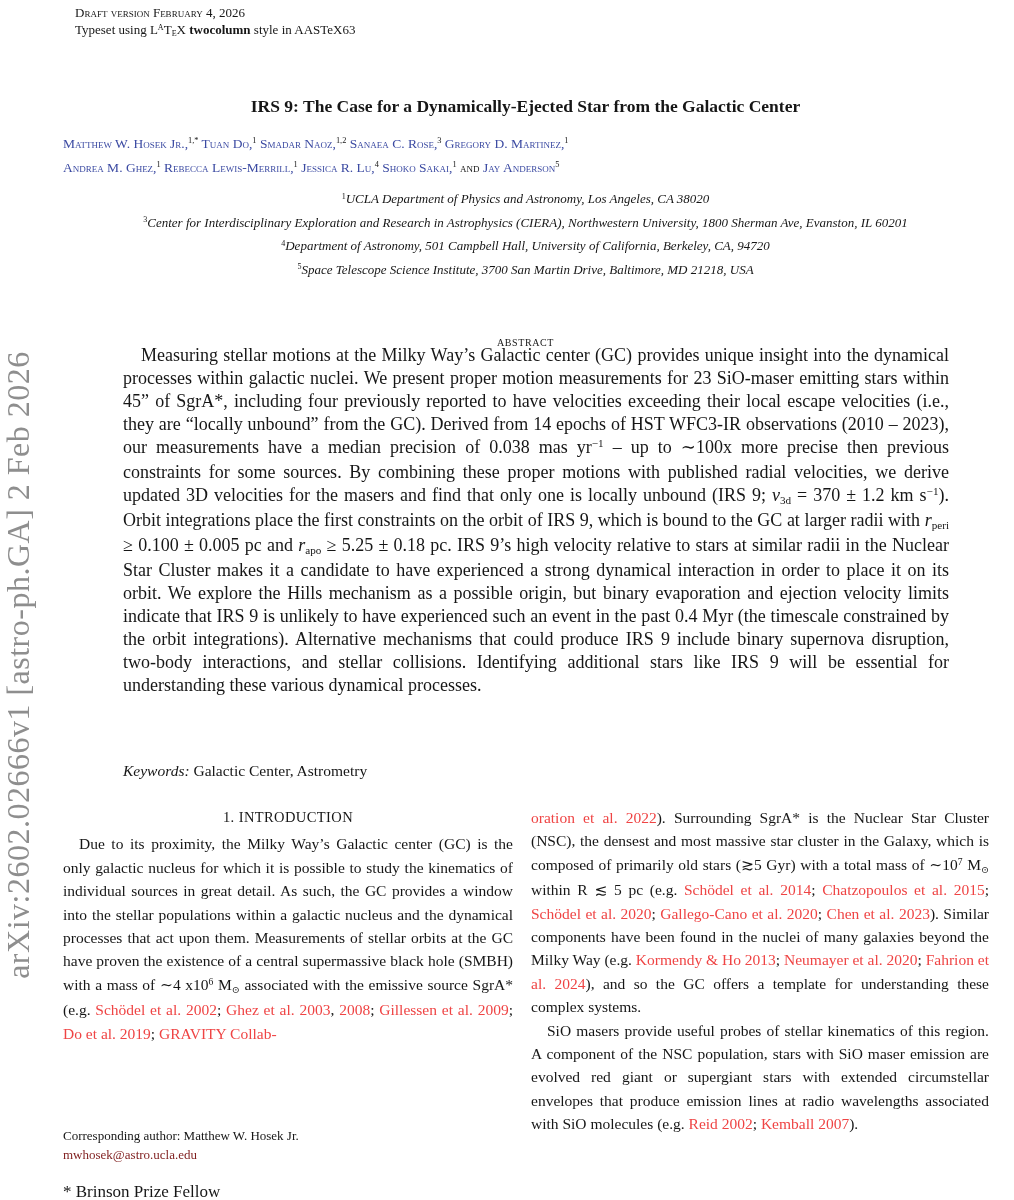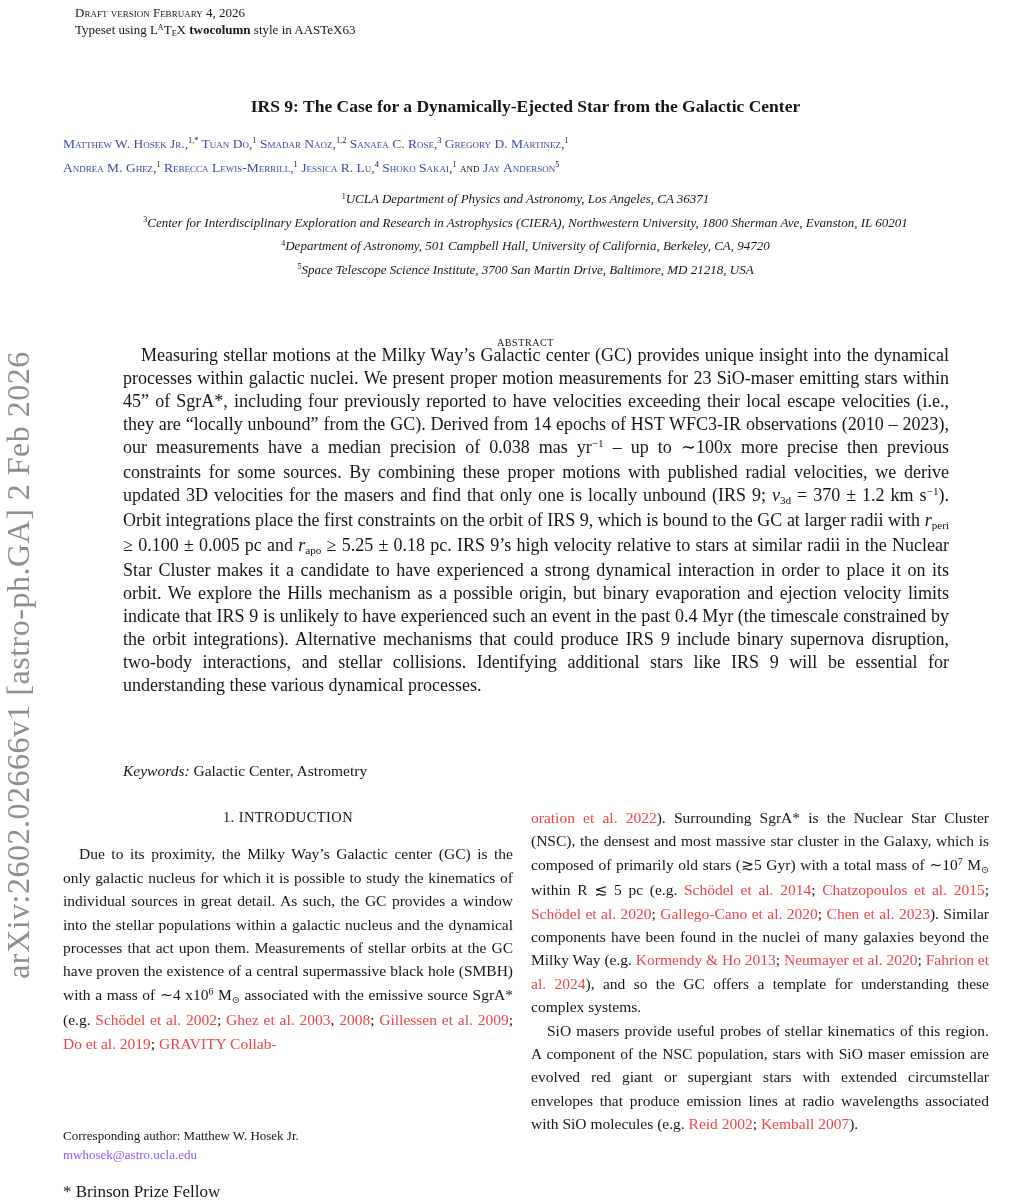--- a/index.html
+++ b/index.html
@@ -33,26 +33,26 @@
   #abstract-heading{left:63px;top:337px;width:925px;text-align:center;
     font-size:10px;letter-spacing:0.6px;}
   #abstract-body{left:123px;top:344px;width:826px;text-align:justify;
     font-size:18px;line-height:23px;text-indent:18px;}
   #keywords{left:123px;top:762px;width:826px;font-size:15.5px;}
   
   .col{text-align:justify;font-size:15.5px;line-height:23.4px;}
   #left-col{left:63px;top:806px;width:450px;}
   #right-col{left:531px;top:806px;width:458px;}
   #intro-heading{text-align:center;font-size:14.5px;letter-spacing:0.4px;
-    text-indent:0;margin:0 0 13px 0;}
+    text-indent:0;margin:0 0 3px 0;}
   .para{text-indent:16px;margin:0;}
   .para-cont{text-indent:0;margin:0;}
   
   #corresponding{left:63px;top:1126px;width:450px;font-size:13px;line-height:19px;}
-  #email{color:#8b5cf6;}
+  #email{color:#7f1d1d;}
   #footnote{left:63px;top:1182px;width:450px;font-size:17px;}
   
   #watermark{left:-402px;top:641px;width:852px;height:48px;
     transform:rotate(-90deg);text-align:center;
     font-size:32px;color:#8e8e8e;letter-spacing:0.5px;white-space:nowrap;}
 </style>
 </head>
 <body>
 
 <div class="abs" id="watermark">arXiv:2602.02666v1  [astro-ph.GA]  2 Feb 2026</div>
@@ -63,21 +63,21 @@
 </div>
 
 <div class="abs" id="title">IRS 9: The Case for a Dynamically-Ejected Star from the Galactic Center</div>
 
 <div class="abs" id="authors">
   <div><span class="seg-link">Matthew W. Hosek Jr.,</span><span class="seg-sup">1,*</span><span> </span><span class="seg-link">Tuan Do,</span><span class="seg-sup">1</span><span> </span><span class="seg-link">Smadar Naoz,</span><span class="seg-sup">1,2</span><span> </span><span class="seg-link">Sanaea C. Rose,</span><span class="seg-sup">3</span><span> </span><span class="seg-link">Gregory D. Martinez,</span><span class="seg-sup">1</span></div>
   <div><span class="seg-link">Andrea M. Ghez,</span><span class="seg-sup">1</span><span> </span><span class="seg-link">Rebecca Lewis-Merrill,</span><span class="seg-sup">1</span><span> </span><span class="seg-link">Jessica R. Lu,</span><span class="seg-sup">4</span><span> </span><span class="seg-link">Shoko Sakai,</span><span class="seg-sup">1</span><span> and </span><span class="seg-link">Jay Anderson</span><span class="seg-sup">5</span></div>
 </div>
 
 <div class="abs" id="affils">
-  <div class="affil"><span class="num">1</span><span>UCLA Department of Physics and Astronomy, Los Angeles, CA 36371</span></div>
+  <div class="affil"><span class="num">1</span><span>UCLA Department of Physics and Astronomy, Los Angeles, CA 38020</span></div>
   <div class="affil"><span class="num">3</span><span>Center for Interdisciplinary Exploration and Research in Astrophysics (CIERA), Northwestern University, 1800 Sherman Ave, Evanston, IL 60201</span></div>
   <div class="affil"><span class="num">4</span><span>Department of Astronomy, 501 Campbell Hall, University of California, Berkeley, CA, 94720</span></div>
   <div class="affil"><span class="num">5</span><span>Space Telescope Science Institute, 3700 San Martin Drive, Baltimore, MD 21218, USA</span></div>
 </div>
 
 <div class="abs" id="abstract-heading">ABSTRACT</div>
 <div class="abs" id="abstract-body"><span>Measuring stellar motions at the Milky Way’s Galactic center (GC) provides unique insight into the dynamical processes within galactic nuclei. We present proper motion measurements for 23 SiO-maser emitting stars within 45” of SgrA*, including four previously reported to have velocities exceeding their local escape velocities (i.e., they are “locally unbound” from the GC). Derived from 14 epochs of HST WFC3-IR observations (2010 – 2023), our measurements have a median precision of 0.038 mas yr</span><span class="seg-sup">−1</span><span> – up to ∼100x more precise then previous constraints for some sources. By combining these proper motions with published radial velocities, we derive updated 3D velocities for the masers and find that only one is locally unbound (IRS 9; </span><span class="seg-it">v</span><span class="seg-sub">3d</span><span> = 370 ± 1.2 km s</span><span class="seg-sup">−1</span><span>). Orbit integrations place the first constraints on the orbit of IRS 9, which is bound to the GC at larger radii with </span><span class="seg-it">r</span><span class="seg-sub">peri</span><span> ≥ 0.100 ± 0.005 pc and </span><span class="seg-it">r</span><span class="seg-sub">apo</span><span> ≥ 5.25 ± 0.18 pc. IRS 9’s high velocity relative to stars at similar radii in the Nuclear Star Cluster makes it a candidate to have experienced a strong dynamical interaction in order to place it on its orbit. We explore the Hills mechanism as a possible origin, but binary evaporation and ejection velocity limits indicate that IRS 9 is unlikely to have experienced such an event in the past 0.4 Myr (the timescale constrained by the orbit integrations). Alternative mechanisms that could produce IRS 9 include binary supernova disruption, two-body interactions, and stellar collisions. Identifying additional stars like IRS 9 will be essential for understanding these various dynamical processes.</span></div>
 
 <div class="abs" id="keywords"><span class="seg-it">Keywords: </span><span>Galactic Center, Astrometry</span></div>
 

